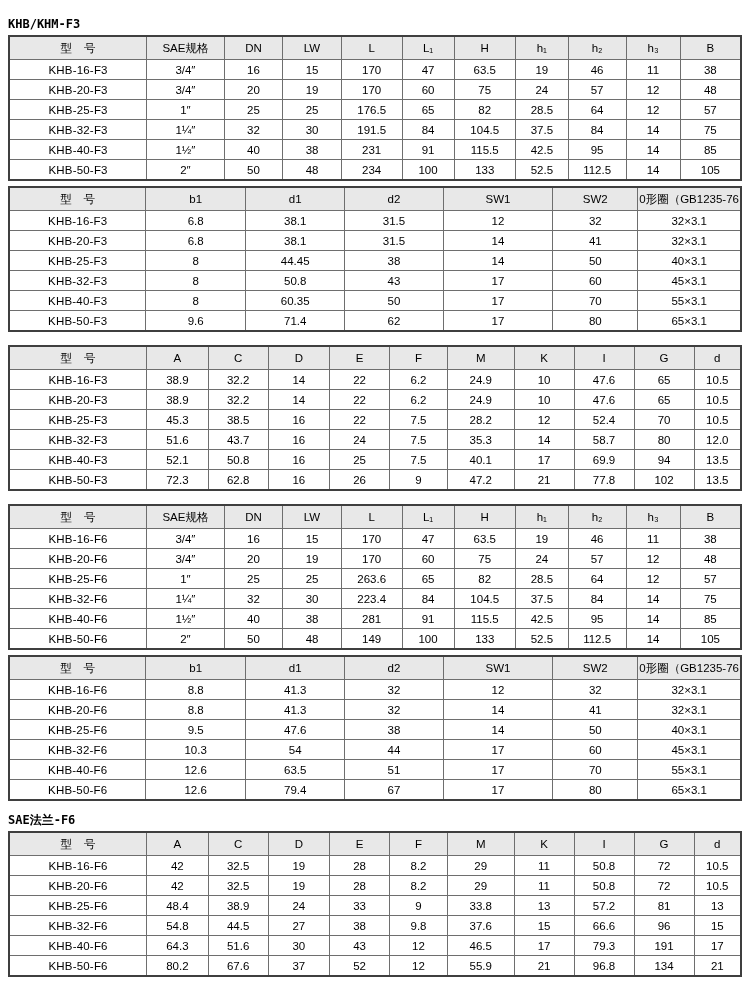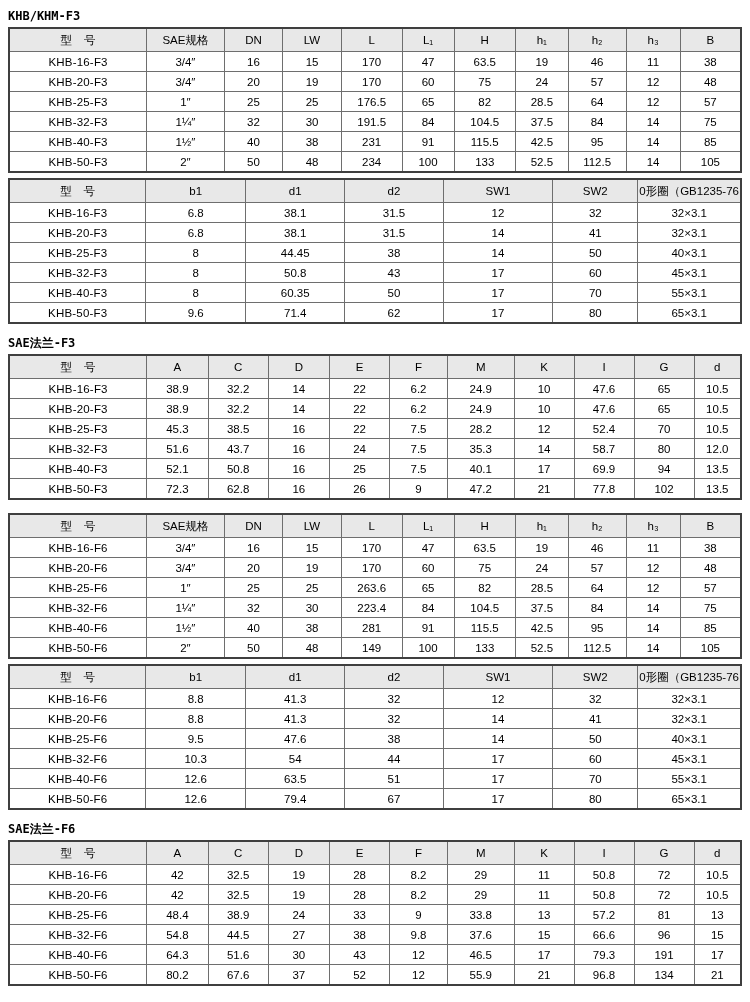--- a/index.html
+++ b/index.html
@@ -12,21 +12,21 @@
   body {
     width: 750px;
     height: 1002px;
     box-sizing: border-box;
     overflow: hidden;
   }
   .page {
     padding: 2px 8px 6px 8px;
   }
   .section { margin-top: 13px; }
-  .section:first-child { margin-top: 8px; }
+  .section:first-child { margin-top: 16px; }
   .title {
     font-family: "DejaVu Sans Mono", "Liberation Mono", monospace;
     font-size: 12px;
     font-weight: bold;
     line-height: 13px;
     margin: 0 0 4px 0;
     letter-spacing: 0;
   }
   .tbl-slot + .tbl-slot { margin-top: 5px; }
   table {
@@ -251,21 +251,20 @@
               <td>17</td>
               <td>80</td>
               <td>65×3.1</td>
             </tr>
           </tbody>
         </table>
       </div>
   </div>
 
   <div class="section">
-    <h2 class="title">SAE法兰-F3</h2>
     <div class="tbl-slot">
         <table>
           <colgroup>
             <col style="width: 18.8%;">
             <col style="width: 8.4%;">
             <col style="width: 8.2%;">
             <col style="width: 8.4%;">
             <col style="width: 8.2%;">
             <col style="width: 7.9%;">
             <col style="width: 9.1%;">

